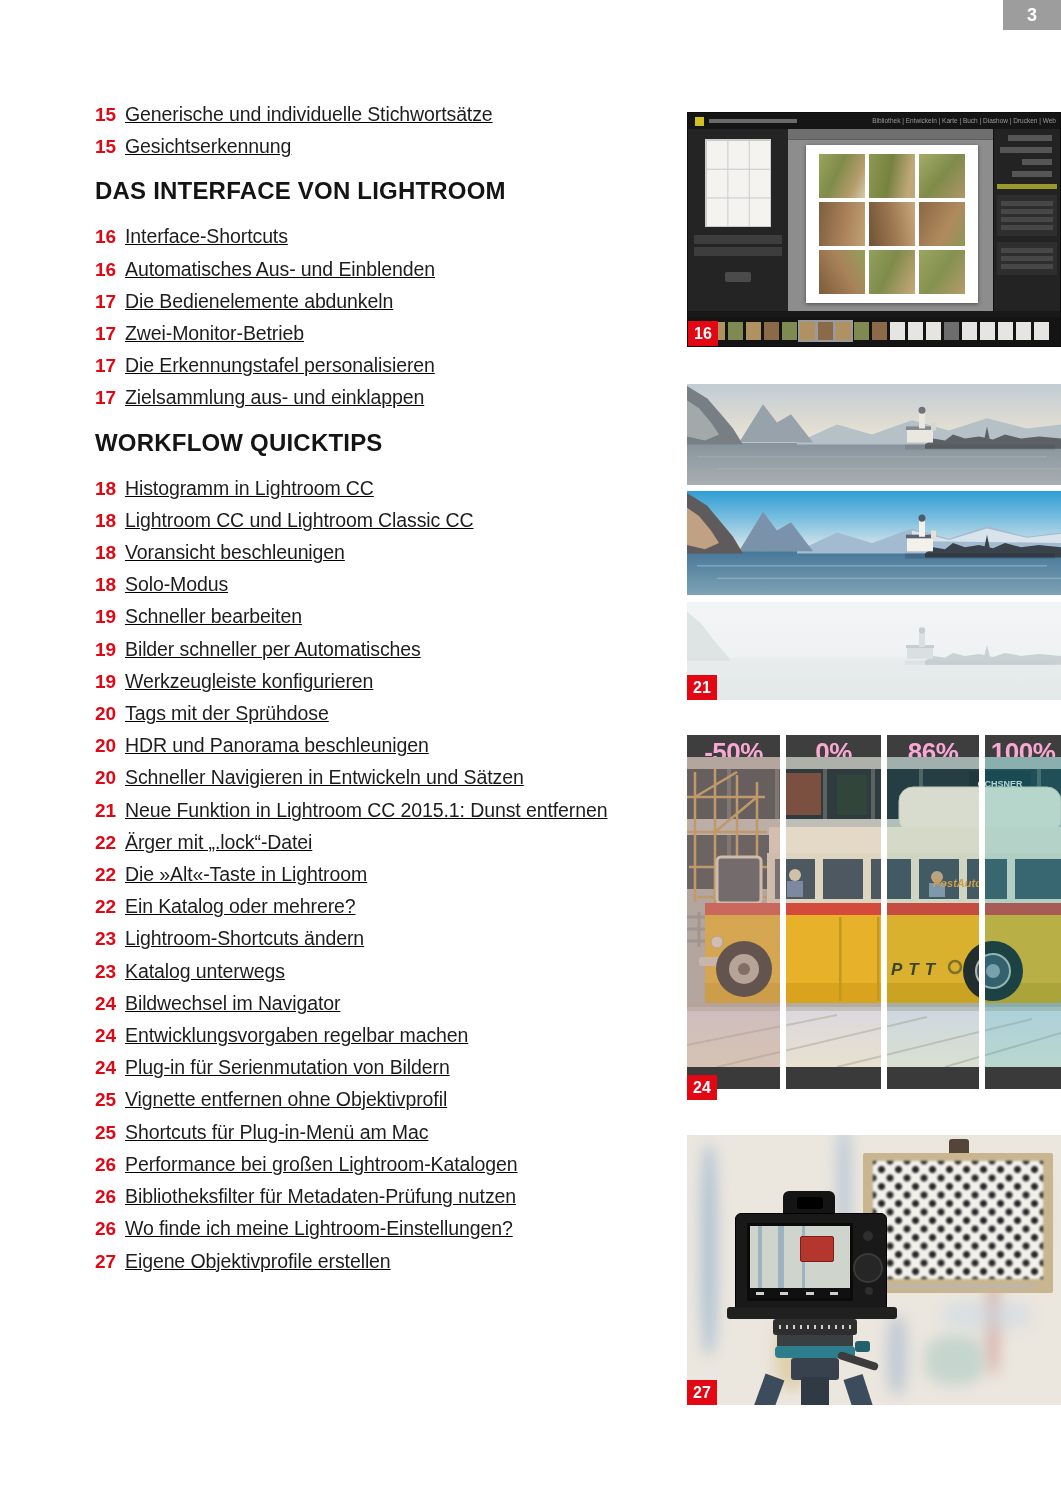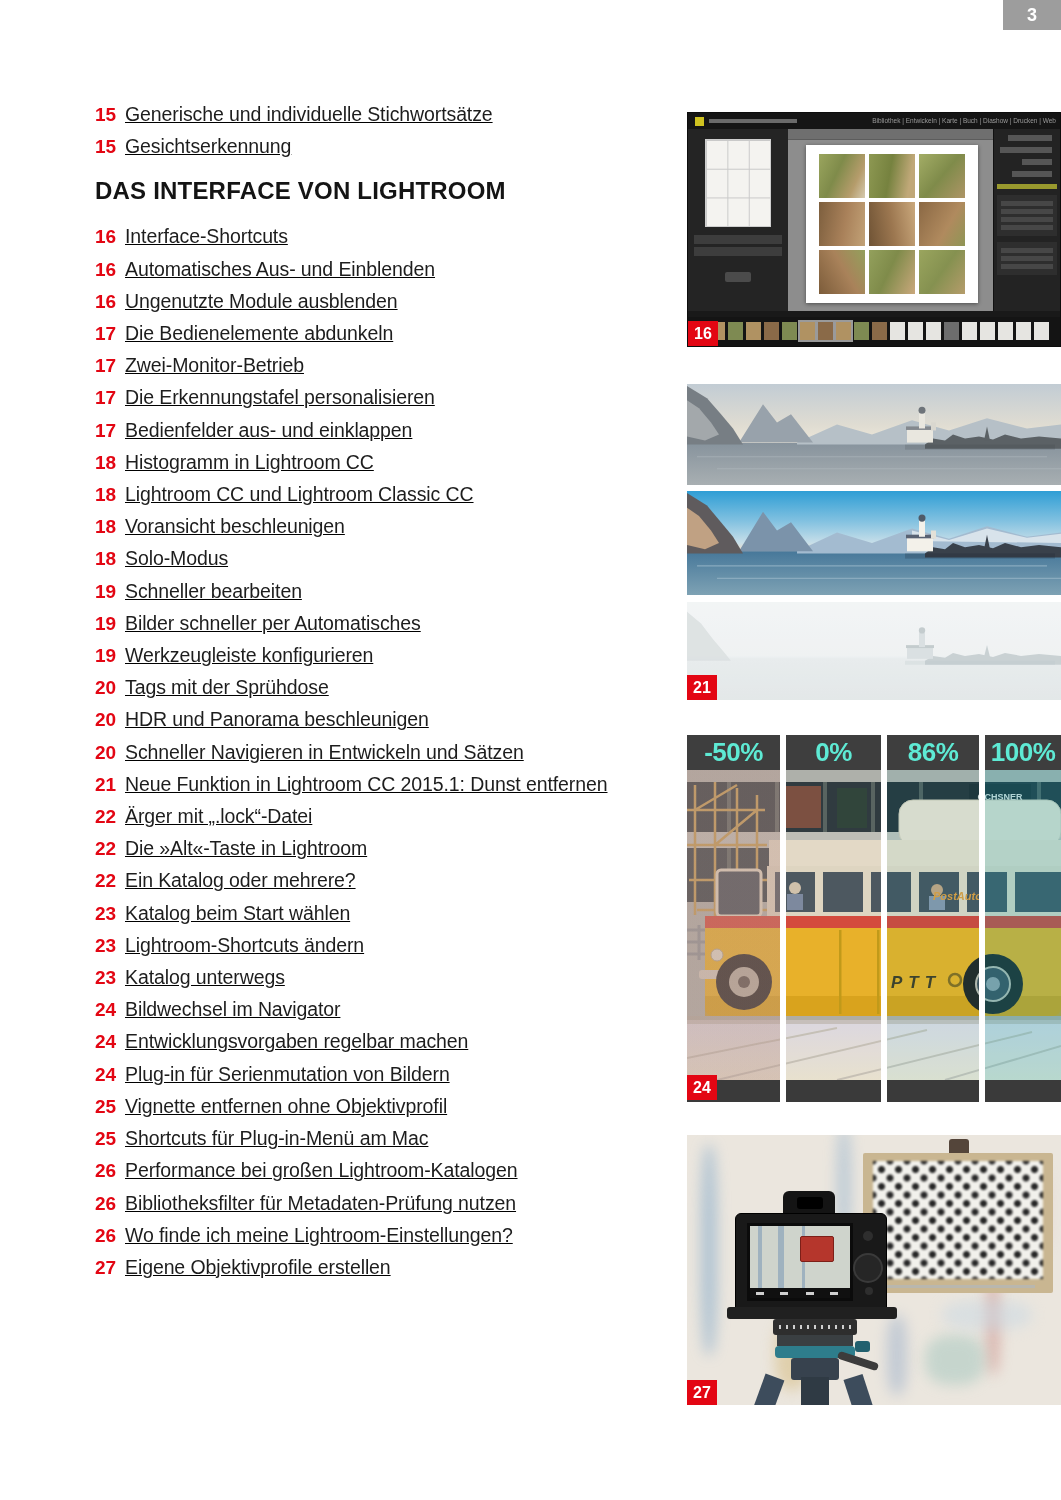--- a/index.html
+++ b/index.html
@@ -69,21 +69,21 @@
   .pano1{height:101px;background:linear-gradient(180deg,#c2ccd4 0%,#dfdcd2 40%,#ece6d8 58%,#87939d 58.2%,#a8afb2 100%);}
   .pano2{height:104px;margin-top:6px;background:linear-gradient(180deg,#2f9ed5 0%,#7fc0e0 28%,#c8dfe9 50%,#efdcc5 58%,#47789a 58.2%,#7ea2b4 100%);}
   .pano3{height:98px;margin-top:7px;background:linear-gradient(180deg,#eef1f2 0%,#e9edee 55%,#dfe5e6 58.2%,#d9dfe0 100%);}
   .fogwash{position:absolute;inset:0;background:rgba(255,255,255,.28);}
 
   
   .bus{top:735px;height:367px;}
   .bus-cols{display:flex;gap:6px;width:374px;height:367px;}
   .bus-col{position:relative;flex:0 0 auto;display:flex;flex-direction:column;}
   .bc1{width:93px;} .bc2{width:95px;} .bc3{width:92px;} .bc4{width:75px;flex:1 1 auto;}
-  .bus-head{height:35px;background:#3e3e3e;color:#5eead4;font-size:26px;font-weight:700;
+  .bus-head{height:22px;background:#3e3e3e;color:#f9a8d4;font-size:26px;font-weight:700;
             text-align:center;line-height:35px;letter-spacing:-0.5px;}
   .bus-photo{position:relative;height:310px;overflow:hidden;}
   .bus-scene{position:absolute;top:0;width:374px;height:310px;
              background:linear-gradient(180deg,#b2b6b0 0px,#b2b6b0 12px,#25343a 12px,#25343a 62px,
              #c3c6bf 62px,#c3c6bf 78px,#2c3c42 78px,#2c3c42 132px,#b2b6b0 132px,#b2b6b0 250px,
              #e4e2ec 250px,#f2ecd9 310px);}
   .bus-scene svg{position:absolute;inset:0;width:374px;height:310px;}
   .o1{left:0;} .o2{left:-99px;} .o3{left:-200px;} .o4{left:-298px;}
   .tint{position:absolute;inset:0;pointer-events:none;}
   .t1{background:linear-gradient(rgba(215,205,200,.18),rgba(215,205,200,.18)),
@@ -136,42 +136,41 @@
 
   <div class="toc">
 
     <div class="trow"><span class="tnum">15</span><span class="tlbl">Generische und individuelle Stichwortsätze</span></div>
     <div class="trow"><span class="tnum">15</span><span class="tlbl">Gesichtserkennung</span></div>
 
     <h2 class="thead">DAS INTERFACE VON LIGHTROOM</h2>
 
     <div class="trow"><span class="tnum">16</span><span class="tlbl">Interface-Shortcuts</span></div>
     <div class="trow"><span class="tnum">16</span><span class="tlbl">Automatisches Aus- und Einblenden</span></div>
-    <div class="trow"><span class="tnum">16</span><span class="tlbl">Ungenutzte Module ausblenden</span></div>
     <div class="trow"><span class="tnum">17</span><span class="tlbl">Die Bedienelemente abdunkeln</span></div>
     <div class="trow"><span class="tnum">17</span><span class="tlbl">Zwei-Monitor-Betrieb</span></div>
     <div class="trow"><span class="tnum">17</span><span class="tlbl">Die Erkennungstafel personalisieren</span></div>
-    <div class="trow"><span class="tnum">17</span><span class="tlbl">Bedienfelder aus- und einklappen</span></div>
-
+    <div class="trow"><span class="tnum">17</span><span class="tlbl">Zielsammlung aus- und einklappen</span></div>
+
+    <h2 class="thead">WORKFLOW QUICKTIPS</h2>
 
     <div class="trow"><span class="tnum">18</span><span class="tlbl">Histogramm in Lightroom CC</span></div>
     <div class="trow"><span class="tnum">18</span><span class="tlbl">Lightroom CC und Lightroom Classic CC</span></div>
     <div class="trow"><span class="tnum">18</span><span class="tlbl">Voransicht beschleunigen</span></div>
     <div class="trow"><span class="tnum">18</span><span class="tlbl">Solo-Modus</span></div>
     <div class="trow"><span class="tnum">19</span><span class="tlbl">Schneller bearbeiten</span></div>
     <div class="trow"><span class="tnum">19</span><span class="tlbl">Bilder schneller per Automatisches</span></div>
     <div class="trow"><span class="tnum">19</span><span class="tlbl">Werkzeugleiste konfigurieren</span></div>
     <div class="trow"><span class="tnum">20</span><span class="tlbl">Tags mit der Sprühdose</span></div>
     <div class="trow"><span class="tnum">20</span><span class="tlbl">HDR und Panorama beschleunigen</span></div>
     <div class="trow"><span class="tnum">20</span><span class="tlbl">Schneller Navigieren in Entwickeln und Sätzen</span></div>
     <div class="trow"><span class="tnum">21</span><span class="tlbl">Neue Funktion in Lightroom CC 2015.1: Dunst entfernen</span></div>
     <div class="trow"><span class="tnum">22</span><span class="tlbl">Ärger mit „.lock“-Datei</span></div>
     <div class="trow"><span class="tnum">22</span><span class="tlbl">Die »Alt«-Taste in Lightroom</span></div>
     <div class="trow"><span class="tnum">22</span><span class="tlbl">Ein Katalog oder mehrere?</span></div>
-    <div class="trow"><span class="tnum">23</span><span class="tlbl">Katalog beim Start wählen</span></div>
     <div class="trow"><span class="tnum">23</span><span class="tlbl">Lightroom-Shortcuts ändern</span></div>
     <div class="trow"><span class="tnum">23</span><span class="tlbl">Katalog unterwegs</span></div>
     <div class="trow"><span class="tnum">24</span><span class="tlbl">Bildwechsel im Navigator</span></div>
     <div class="trow"><span class="tnum">24</span><span class="tlbl">Entwicklungsvorgaben regelbar machen</span></div>
     <div class="trow"><span class="tnum">24</span><span class="tlbl">Plug-in für Serienmutation von Bildern</span></div>
     <div class="trow"><span class="tnum">25</span><span class="tlbl">Vignette entfernen ohne Objektivprofil</span></div>
     <div class="trow"><span class="tnum">25</span><span class="tlbl">Shortcuts für Plug-in-Menü am Mac</span></div>
     <div class="trow"><span class="tnum">26</span><span class="tlbl">Performance bei großen Lightroom-Katalogen</span></div>
     <div class="trow"><span class="tnum">26</span><span class="tlbl">Bibliotheksfilter für Metadaten-Prüfung nutzen</span></div>
     <div class="trow"><span class="tnum">26</span><span class="tlbl">Wo finde ich meine Lightroom-Einstellungen?</span></div>

